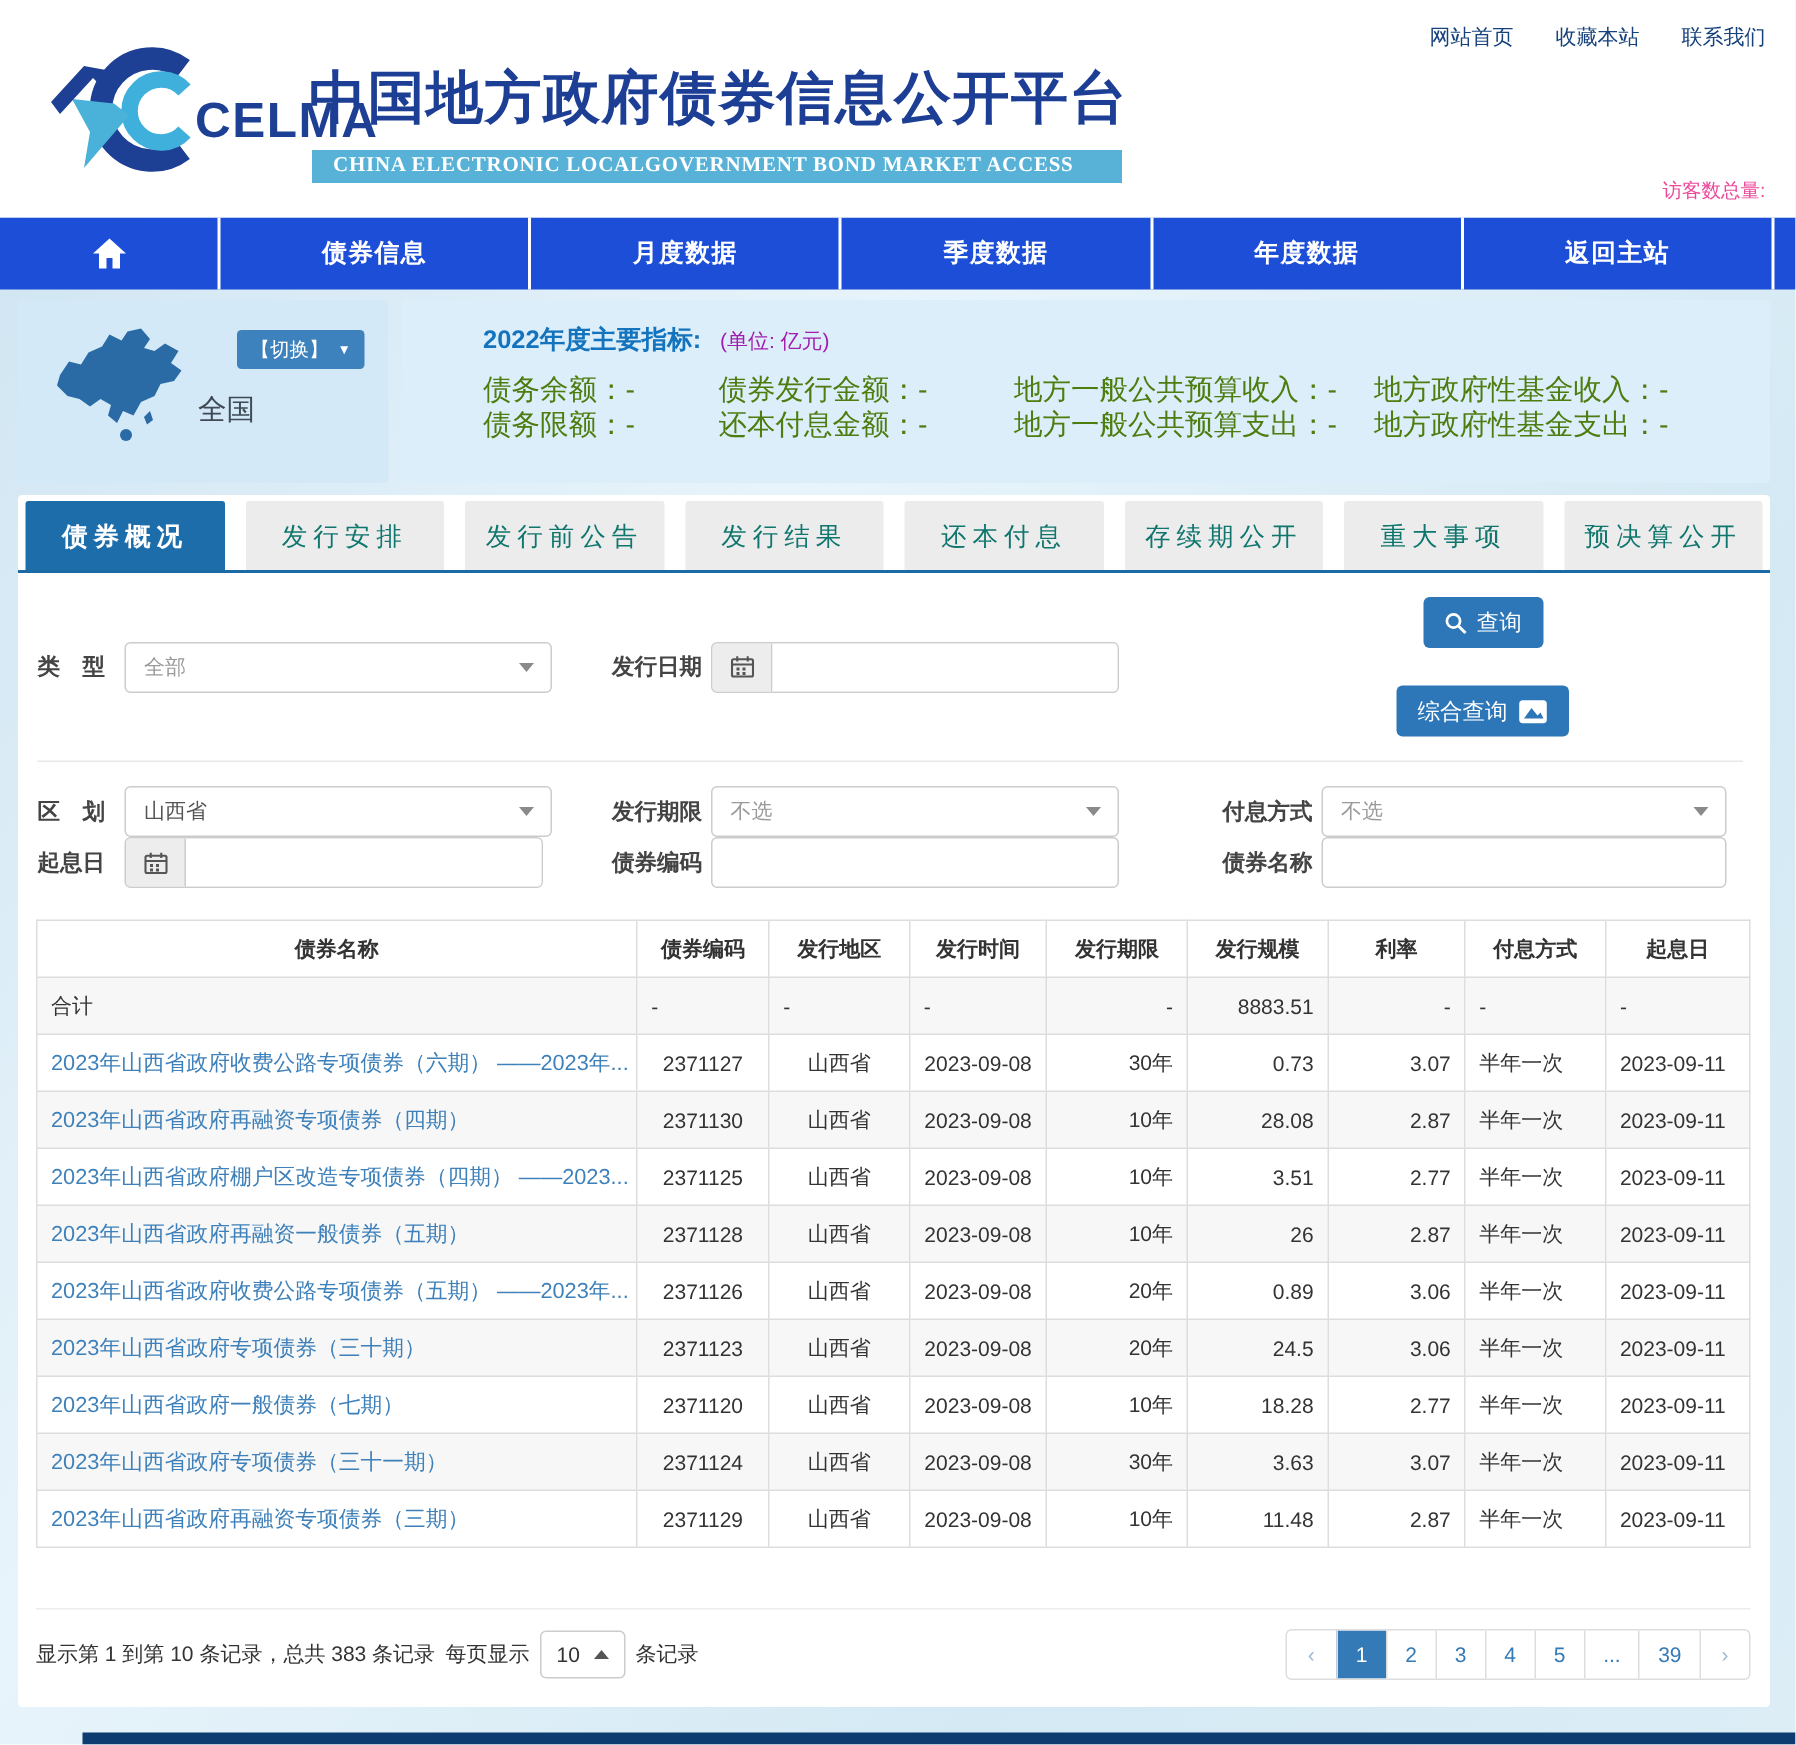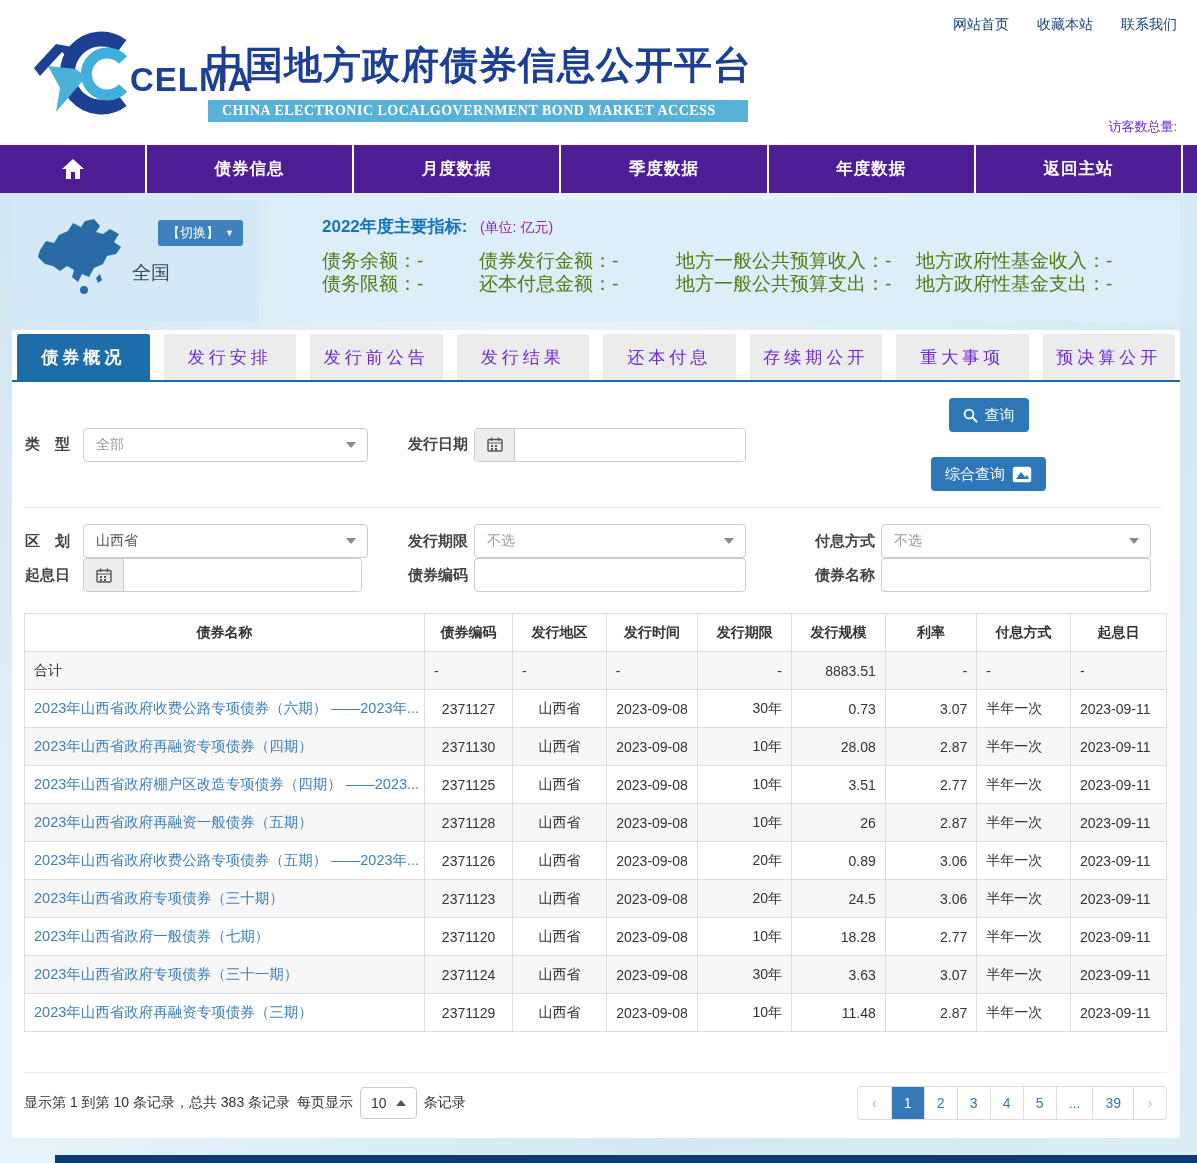--- a/index.html
+++ b/index.html
@@ -19,24 +19,24 @@
   .brand-title {
     position: absolute; left: 206px; top: 40px;
     font-family: "Liberation Serif", "DejaVu Serif", serif; font-weight: 700;
     font-size: 38px; color: #1d3e95; letter-spacing: 1px; white-space: nowrap;
   }
   .brand-subtitle {
     position: absolute; left: 208px; top: 100px; background: #58b2d8; color: #fff;
     font-family: "Liberation Serif", "DejaVu Serif", serif; font-weight: 700;
     font-size: 14px; padding: 3px 14px; letter-spacing: .5px; white-space: nowrap; width: 540px;
   }
-  .visitor { position: absolute; right: 20px; top: 118px; font-size: 13px; color: #6d28d9; }
-
-  
-  .main-nav { display: flex; height: 48px; background: #4c1d95; }
+  .visitor { position: absolute; right: 20px; top: 118px; font-size: 13px; color: #ec4899; }
+
+  
+  .main-nav { display: flex; height: 48px; background: #1d4ed8; }
   .nav-home { width: 145px; display: flex; align-items: center; justify-content: center; cursor: pointer; }
   .nav-item { flex: 1; border-left: 2px solid #fff; color: #fff; font-size: 16.5px; font-weight: 700;
     display: flex; align-items: center; justify-content: center; cursor: pointer; letter-spacing: 1px; }
   .nav-tail { width: 16px; border-left: 2px solid #fff; }
 
   
   .info-band { display: flex; gap: 9px; margin: 7px 17px 8px 12px; height: 122px; }
   .region-card { width: 247px; background: #d3e9f8; position: relative; border-radius: 3px; }
   .map-svg { position: absolute; left: 14px; top: 16px; }
   .switch-btn { position: absolute; top: 20px; right: 16px; background: #3e82bd; color: #fff;
@@ -48,21 +48,21 @@
   .ind-title { color: #1373bd; font-weight: 700; font-size: 17px; }
   .ind-unit { color: #a21caf; font-size: 14px; margin-left: 8px; font-weight: 400; }
   .ind-grid { display: grid; grid-template-columns: 157px 197px 240px auto; margin-top: 11px; }
   .ind-col { display: flex; flex-direction: column; }
   .ind-cell { font-size: 19px; color: #4d7c0f; line-height: 23px; white-space: nowrap; }
 
   
   .main-panel { margin: 0 17px 0 12px; background: #fff; border-radius: 3px; padding-bottom: 2px; }
 
   .tabs { display: flex; gap: 14px; padding: 4px 5px 0 5px; border-bottom: 2px solid #1a6aa6; }
-  .tab { flex: 1; background: #ececec; color: #6d28d9; font-size: 17px; letter-spacing: 4px;
+  .tab { flex: 1; background: #ececec; color: #0f766e; font-size: 17px; letter-spacing: 4px;
     height: 46px; display: flex; align-items: center; justify-content: center;
     border-radius: 2px 2px 0 0; cursor: pointer; white-space: nowrap; }
   .tab.active { background: #1d6dab; color: #fff; font-weight: 700; }
 
   
   .filters { padding: 16px 18px 12px 13px; }
   .f-row { display: grid; grid-template-columns: 383px 395px 1fr; align-items: center; }
   .f-cell { display: flex; align-items: center; }
   .f-label { font-size: 15px; color: #444; font-weight: 700; width: 58px; flex-shrink: 0; white-space: nowrap; }
   .f-label.w4 { width: 66px; }

